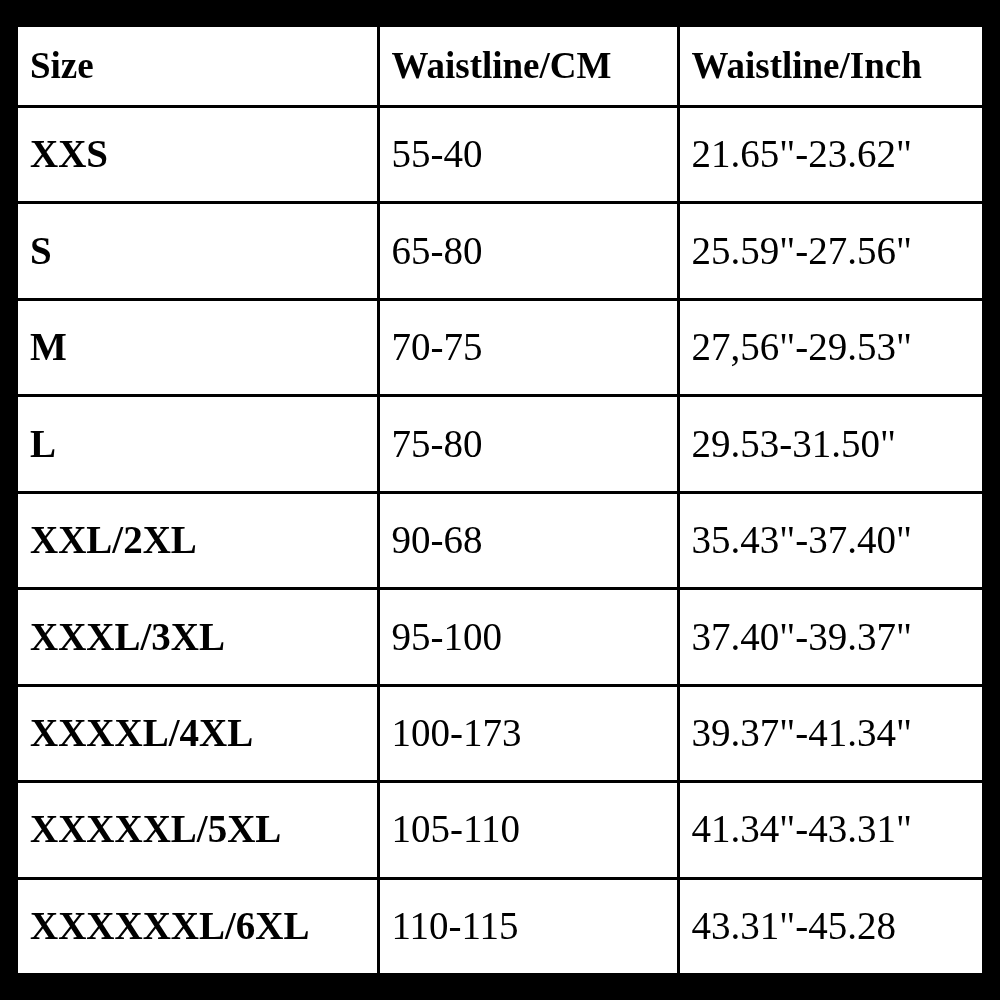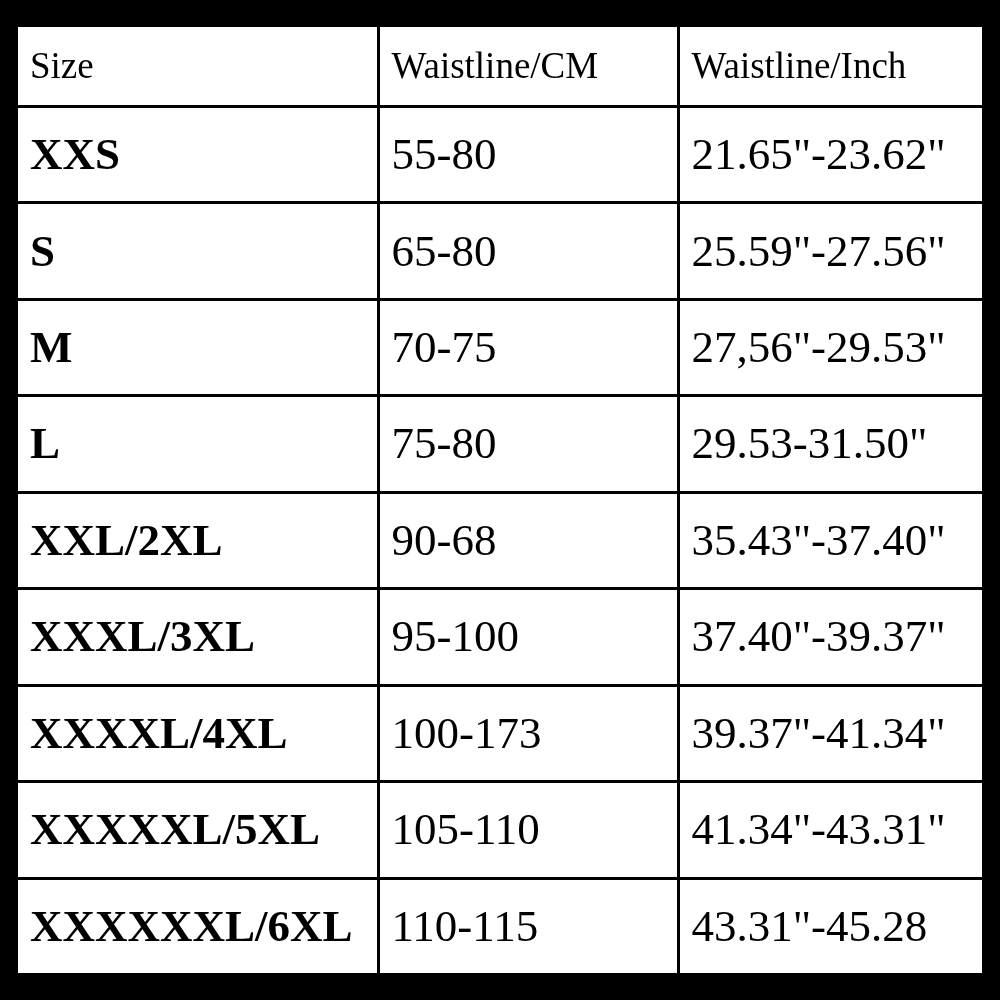--- a/index.html
+++ b/index.html
@@ -46,27 +46,27 @@
     border: 3px solid #000000;
     padding: 2px 0 2px 12px;
     text-align: left;
     vertical-align: middle;
     color: #000000;
     background: #ffffff;
     white-space: nowrap;
     overflow: hidden;
   }
   table.size-chart thead th {
-    font-weight: normal;
+    font-weight: bold;
     font-size: 37px;
     line-height: 1.05;
     height: 74px;
   }
   table.size-chart tbody td {
-    font-size: 45px;
+    font-size: 39px;
     line-height: 1.05;
     height: 78px;
     font-family: Liberation Serif, serif;
   }
   table.size-chart tbody td.size-cell {
     font-weight: bold;
   }
   table.size-chart tbody td.num-cell {
     font-weight: normal;
   }
@@ -90,21 +90,21 @@
       <thead>
         <tr>
           <th>Size</th>
           <th>Waistline/CM</th>
           <th>Waistline/Inch</th>
         </tr>
       </thead>
       <tbody>
         <tr>
           <td class="size-cell">XXS</td>
-          <td class="num-cell">55-80</td>
+          <td class="num-cell">55-40</td>
           <td class="num-cell">21.65"-23.62"</td>
         </tr>
         <tr>
           <td class="size-cell">S</td>
           <td class="num-cell">65-80</td>
           <td class="num-cell">25.59"-27.56"</td>
         </tr>
         <tr>
           <td class="size-cell">M</td>
           <td class="num-cell">70-75</td>

